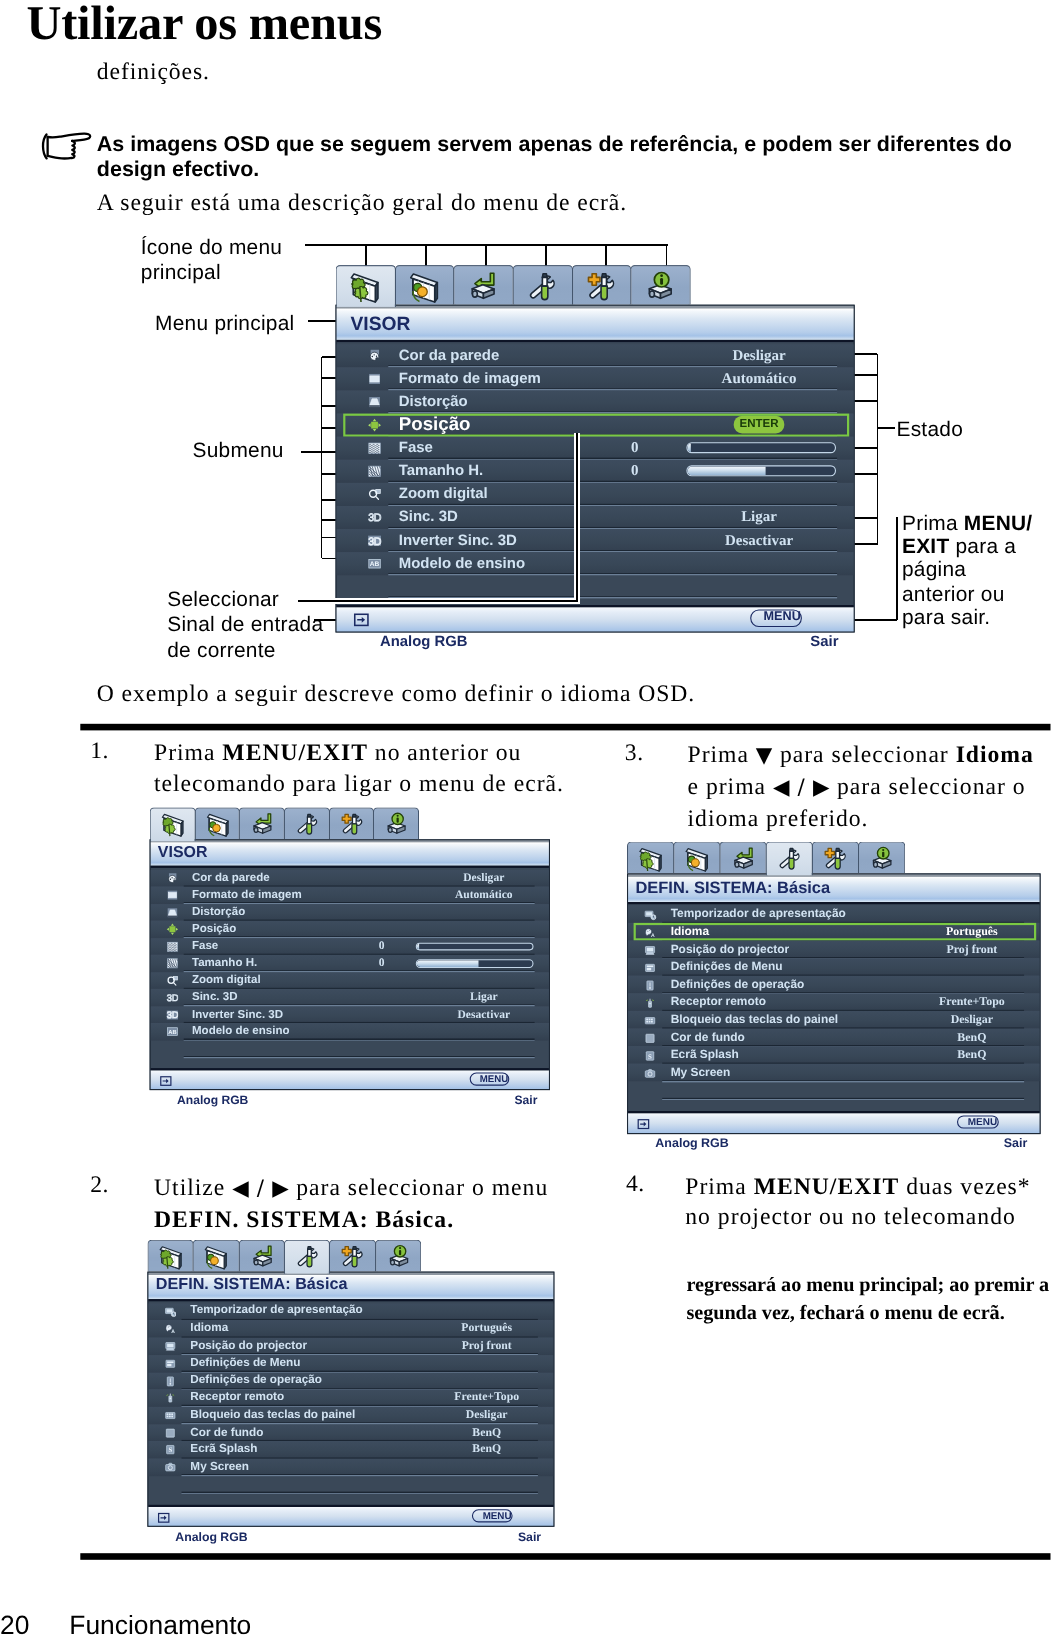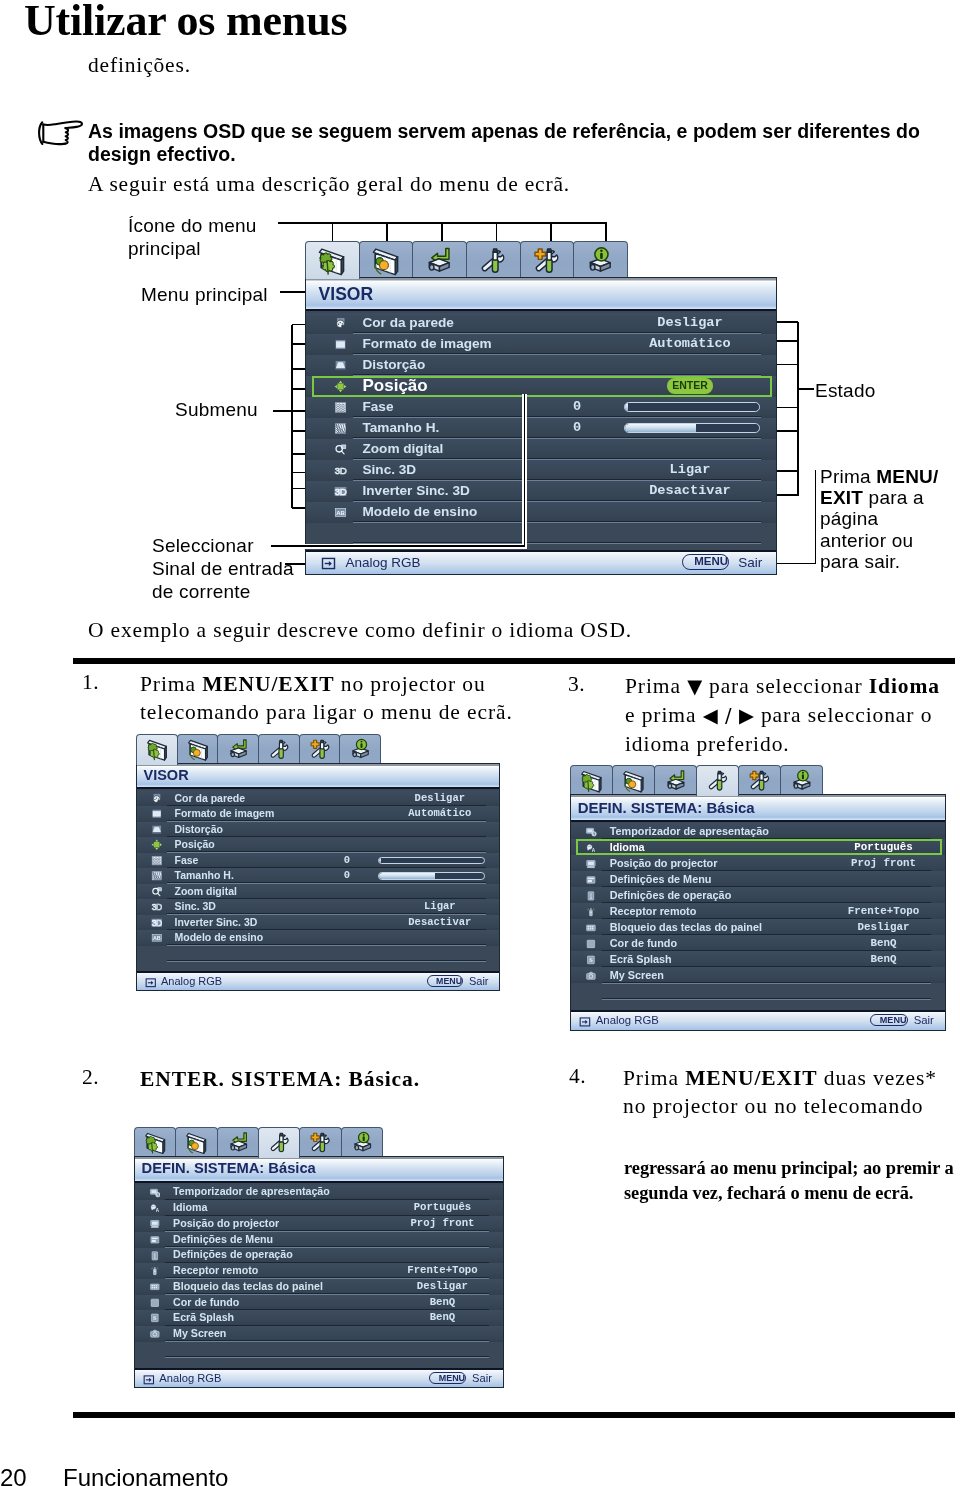--- a/index.html
+++ b/index.html
@@ -39,30 +39,30 @@
   .osd .tab.active{background:linear-gradient(180deg,#dfe7f0 0%,#d4dfeb 60%,#cbd8e6 100%);z-index:3;}
   .osd .panel{position:absolute;box-sizing:border-box;background:#3a4858;border:1px solid #1d2836;}
   .osd .titlebar{position:absolute;left:0;top:0;right:0;
      background:linear-gradient(180deg,#8d96a0 0%,#8d96a0 7%,#ffffff 9%,#f3f7fb 16%,#dae6f3 38%,#b5cdea 78%,#a4c2e7 88%,#c6d9ee 96%,#dae7f4 100%);
      border-bottom:2px solid #0d1426;}
   .osd .title{position:absolute;color:#1b2a63;font-family:"Liberation Sans",sans-serif;font-weight:700;}
   .osd .row{position:relative;}
   .osd .rowbg{position:absolute;left:0;right:0;background:linear-gradient(180deg,#3d4c5e 0%,#384757 55%,#323f4f 100%);}
   .osd .rowline{position:absolute;height:2px;background:linear-gradient(180deg,#1b2633 0%,#1b2633 50%,#6b7f96 50%,#6b7f96 100%);}
   .osd .lbl{position:absolute;color:#d2e3f2;font-family:"Liberation Sans",sans-serif;font-weight:700;white-space:nowrap;}
-  .osd .val{position:absolute;color:#d2e3f2;font-family:Liberation Mono, monospace;font-weight:700;white-space:nowrap;text-align:right;}
+  .osd .val{position:absolute;color:#d2e3f2;font-family:Liberation Serif, serif;font-weight:700;white-space:nowrap;text-align:right;}
   .osd .sel{position:absolute;border:2px solid #7ac943;box-sizing:border-box;}
   .osd .enter{position:absolute;background:#8dc63f;border-radius:9px;color:#1a3b0a;
      font-family:"Liberation Sans",sans-serif;font-weight:700;text-align:center;}
   .osd .slider{position:absolute;box-sizing:border-box;border:1.3px solid #c3d6e8;border-radius:6px;background:#2c3b50;overflow:hidden;}
   .osd .sliderfill{position:absolute;left:0;top:0;bottom:0;background:linear-gradient(180deg,#f2f7fc 0%,#cfe0ee 45%,#93b3d2 100%);}
   .osd .footbar{position:absolute;left:0;right:0;bottom:0;
      background:linear-gradient(180deg,#f7fafd 0%,#e5edf7 20%,#d3e0ef 50%,#b6cdea 82%,#a4c2e7 100%);
      border-top:2px solid #0d1426;}
-  .osd .foottext{position:absolute;color:#1b2a63;font-family:"Liberation Sans",sans-serif;font-weight:400;}
+  .osd .foottext{position:absolute;color:#1b2a63;font-family:"Liberation Sans",sans-serif;font-weight:700;margin-top:20px;}
   .osd .keycap{position:absolute;box-sizing:border-box;border:1.2px solid #1b2a63;border-radius:8px;
      color:#1b2a63;font-family:"Liberation Sans",sans-serif;font-weight:700;text-align:right;}
   .osd svg{display:block;}
 </style>
 </head>
 <body>
 
 <div class="abs" id="page-title">Utilizar os menus</div>
 <div class="abs" id="intro">
   <div>definições.</div>
@@ -150,29 +150,30 @@
     <path d="M797.7 389.3 H814"></path>
 
     <path d="M815.6 470 V563.6"></path>
     <path d="M766.4 563.6 H815.6"></path>
   </g>
 </svg>
 
 <div class="abs step" style="left:0;top:0;">
   <div class="abs step-num" style="left:82px;top:670px;">1.</div>
   <div class="abs step-body" style="left:140px;top:670px;width:400px;">
-    <div><span>Prima </span><b>MENU/EXIT</b><span> no projector ou</span></div>
+    <div><span>Prima </span><b>MENU/EXIT</b><span> no anterior ou</span></div>
     <div>telecomando para ligar o menu de ecrã.</div>
   </div>
 </div>
 
 <div class="abs step" style="left:0;top:0;">
   <div class="abs step-num" style="left:82px;top:1065px;">2.</div>
   <div class="abs step-body" style="left:140px;top:1065px;width:420px;">
-    <div><b>ENTER. SISTEMA: Básica.</b></div>
+    <div><span>Utilize </span><span class="arrowg">◀ / ▶</span><span> para seleccionar o menu</span></div>
+    <div><b>DEFIN. SISTEMA: Básica.</b></div>
   </div>
 </div>
 
 <div class="abs step" style="left:0;top:0;">
   <div class="abs step-num" style="left:568px;top:672px;">3.</div>
   <div class="abs step-body" style="left:625px;top:672px;width:340px;">
     <div><span>Prima </span><span class="arrowg">▼</span><span> para seleccionar </span><b>Idioma</b></div>
     <div><span>e prima </span><span class="arrowg">◀ / ▶</span><span> para seleccionar o</span></div>
     <div>idioma preferido.</div>
   </div>

